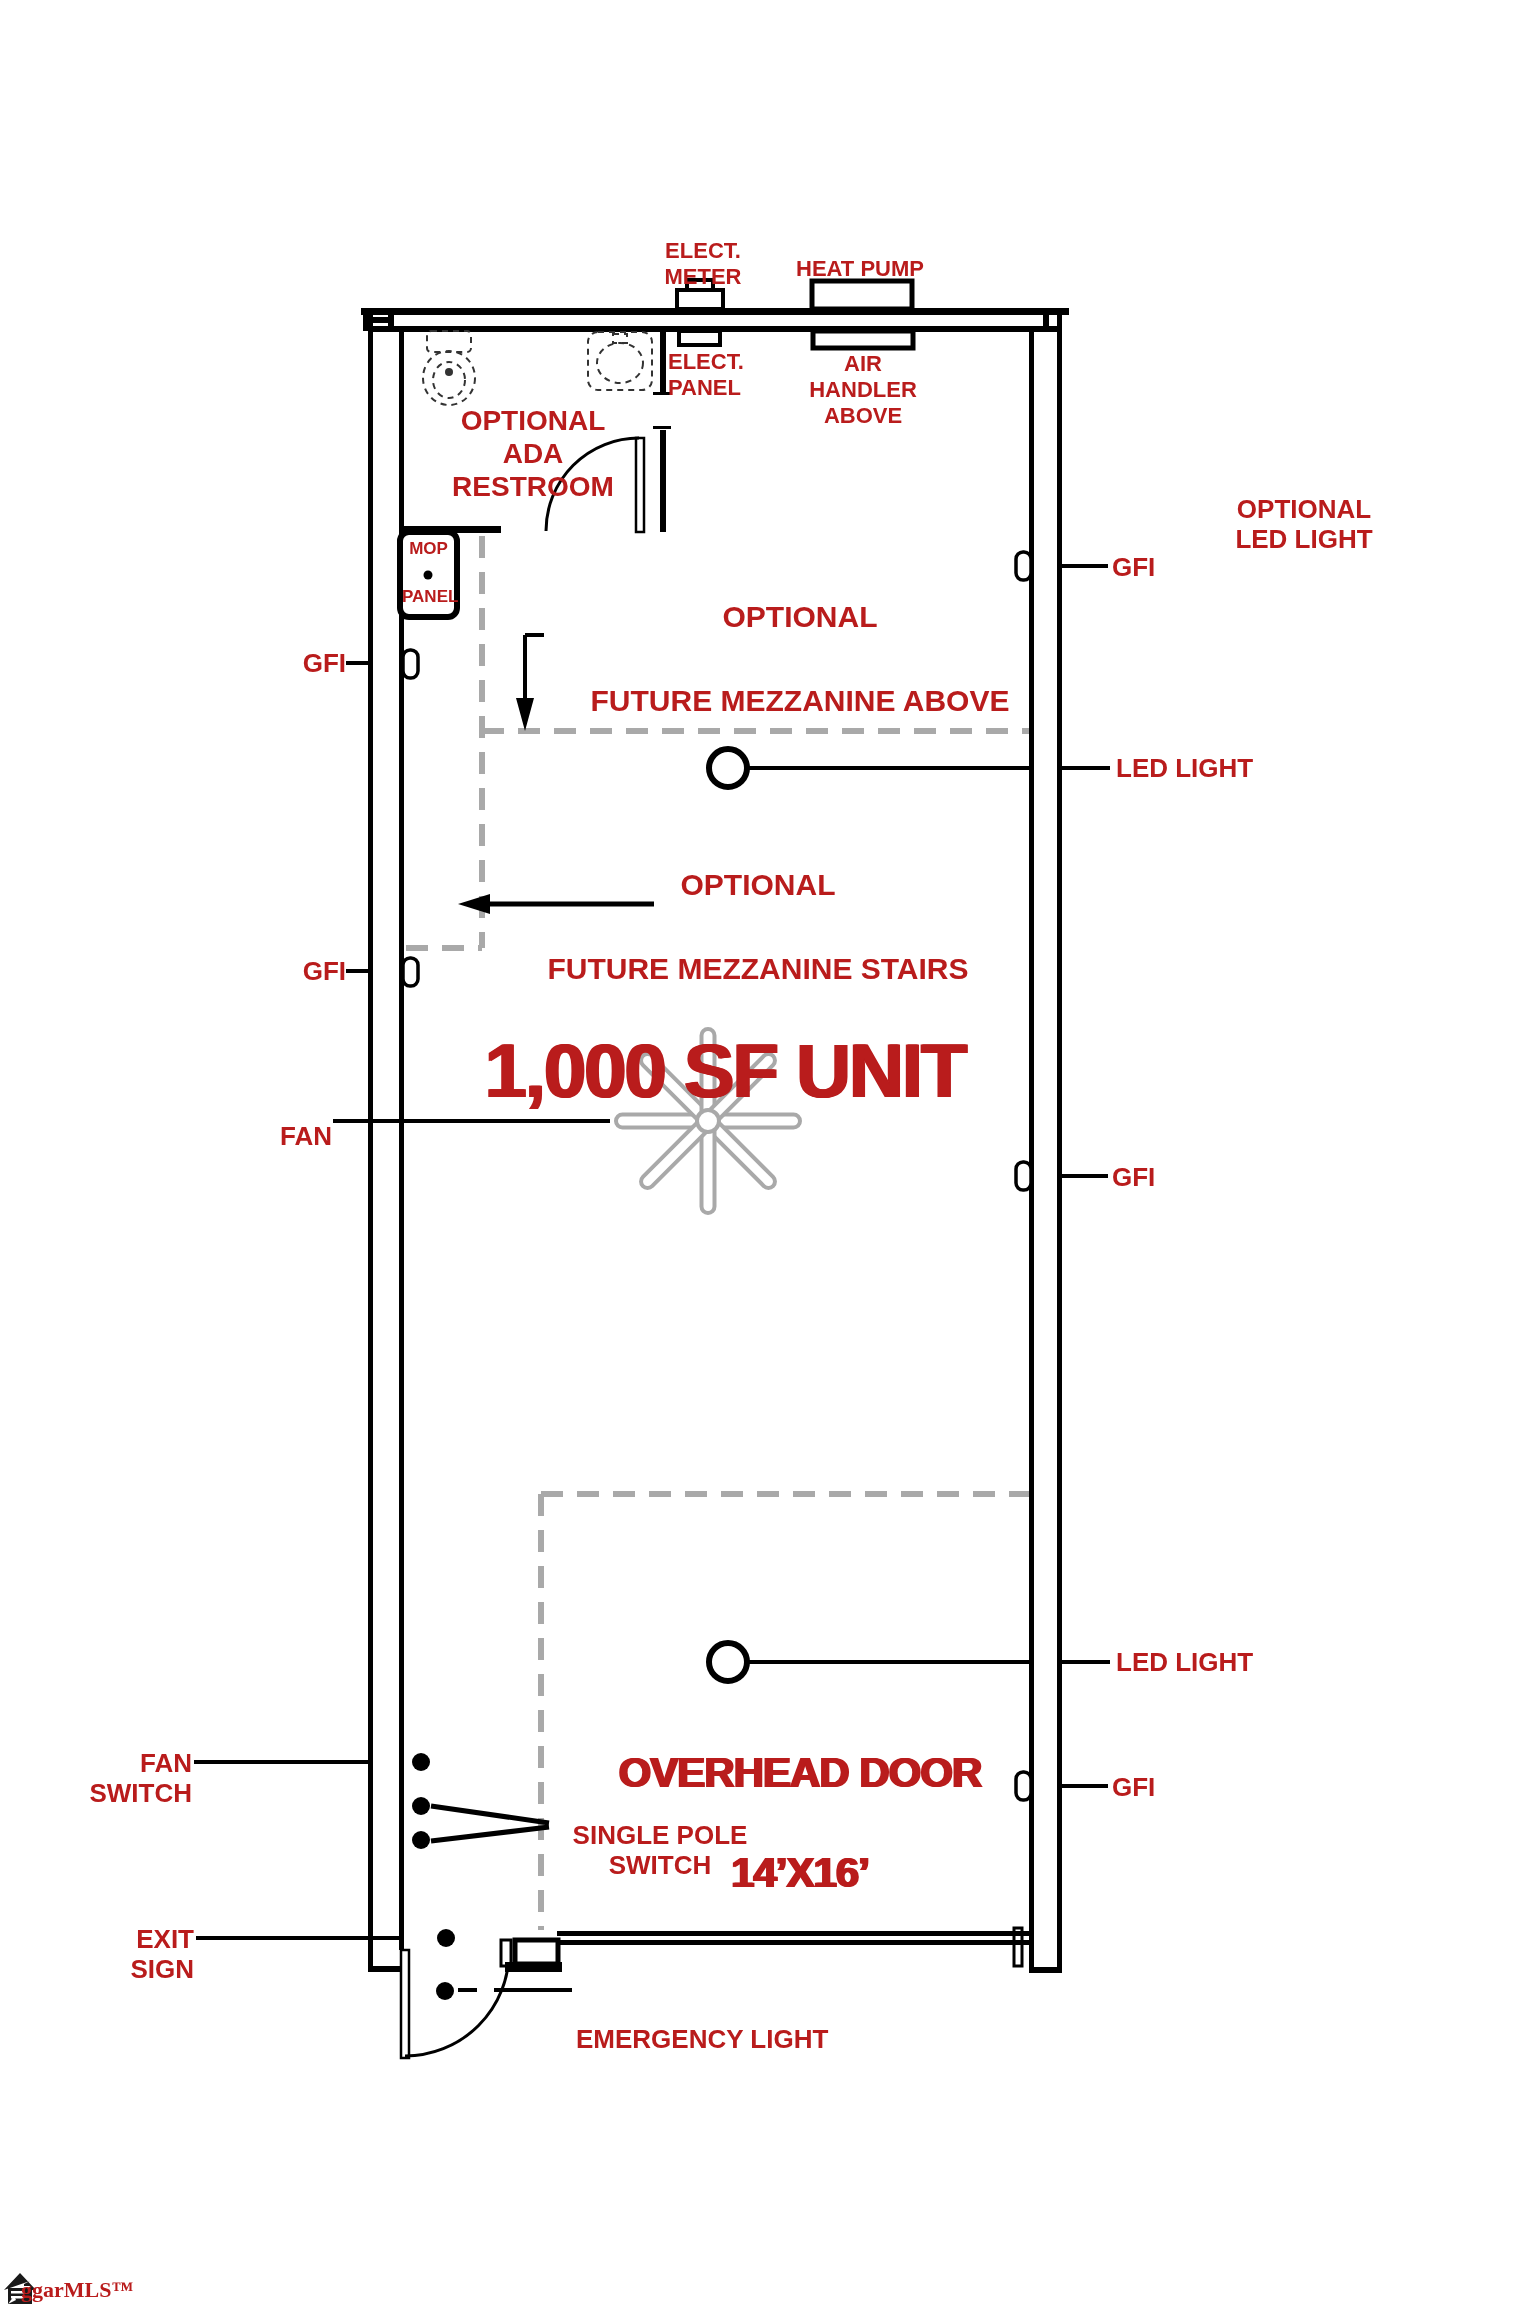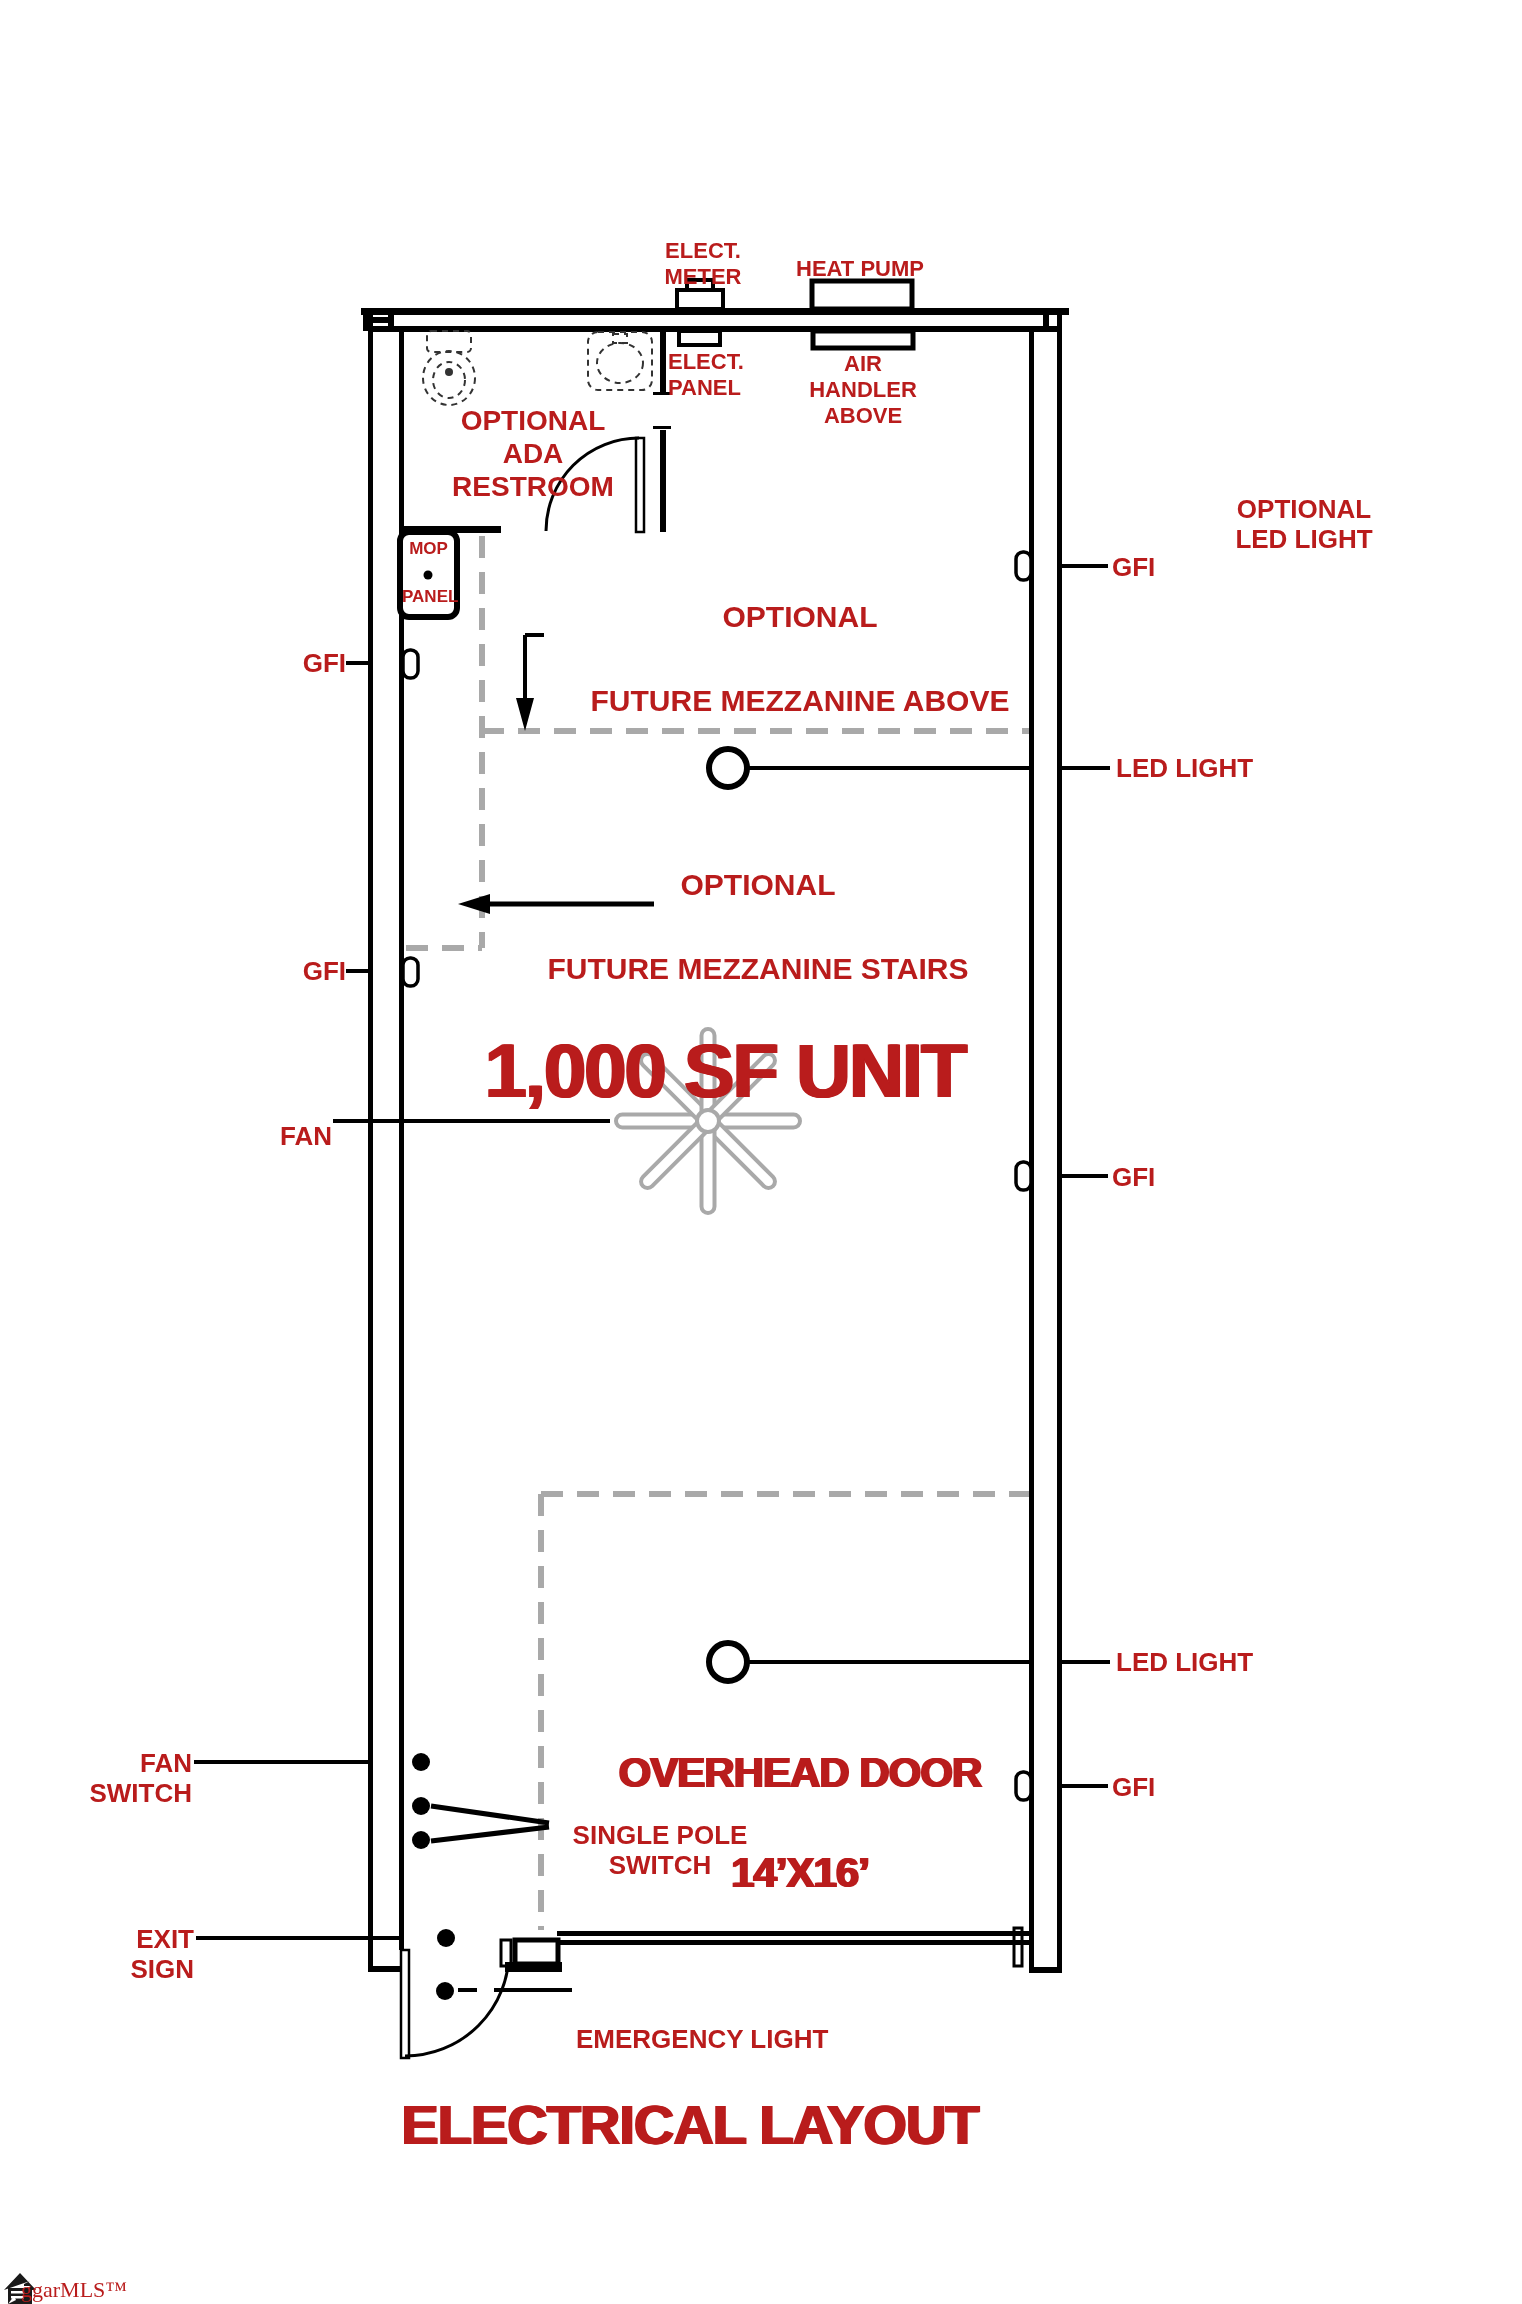--- a/index.html
+++ b/index.html
@@ -11,21 +11,21 @@
   .sz26{font-size:26px;line-height:30px;}
   .sz28{font-size:28px;}
   .sz30{font-size:30px;line-height:42px;}
   .ctr{text-align:center;}
   .rt{text-align:right;}
   .heavy{text-shadow:1.2px 0 0 currentColor,-1.2px 0 0 currentColor;margin-top:44px;}
   .unit-title{font-size:76px;letter-spacing:-2px;}
   .main-title{font-size:56px;letter-spacing:-1px;}
   .ovh{font-size:42px;line-height:50px;letter-spacing:-1px;}
   .mop{font-size:17px;line-height:18px;}
-  .wm{font-family:"Liberation Serif",serif;font-size:22px;font-weight:normal;}
+  .wm{font-family:"Liberation Serif",serif;font-size:22px;font-weight:bold;}
 </style>
 </head>
 <body>
 
 <div class="plan">
 
   <svg width="1522" height="2304" viewBox="0 0 1522 2304">
 
     <g>
       <rect x="361" y="308" width="708" height="7" fill="#000"></rect>
@@ -209,16 +209,15 @@
 
   <div class="lbl ovh heavy ctr" style="left:595px;top:1704px;width:410px;"><span>OVERHEAD DOOR</span><br>
     <span>14’X16’</span></div>
 
   <div class="lbl sz26 rt" style="left:50px;top:1748px;width:142px;">FAN SWITCH</div>
   <div class="lbl sz26 ctr" style="left:565px;top:1800px;width:190px;margin-top:20px;">SINGLE POLE
 SWITCH</div>
   <div class="lbl sz26 rt" style="left:80px;top:1924px;width:114px;">EXIT SIGN</div>
   <div class="lbl sz26" style="left:576px;top:1976px;margin-top:48px;">EMERGENCY LIGHT</div>
 
-  <div class="lbl main-title heavy ctr" style="left:380px;top:2048px;width:620px;">ELECTRICAL LAYOUT</div>
 
   <div class="lbl wm" style="left:21px;top:2277px;">ggarMLS™</div>
 </div>
 
 </body></html>

